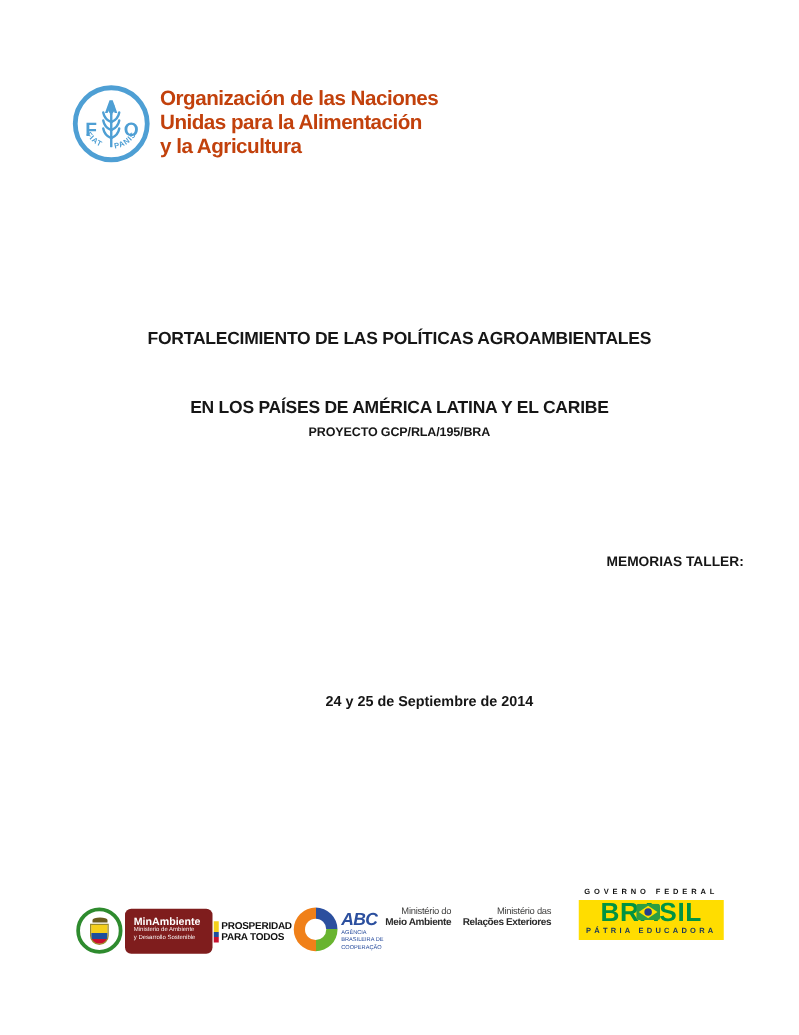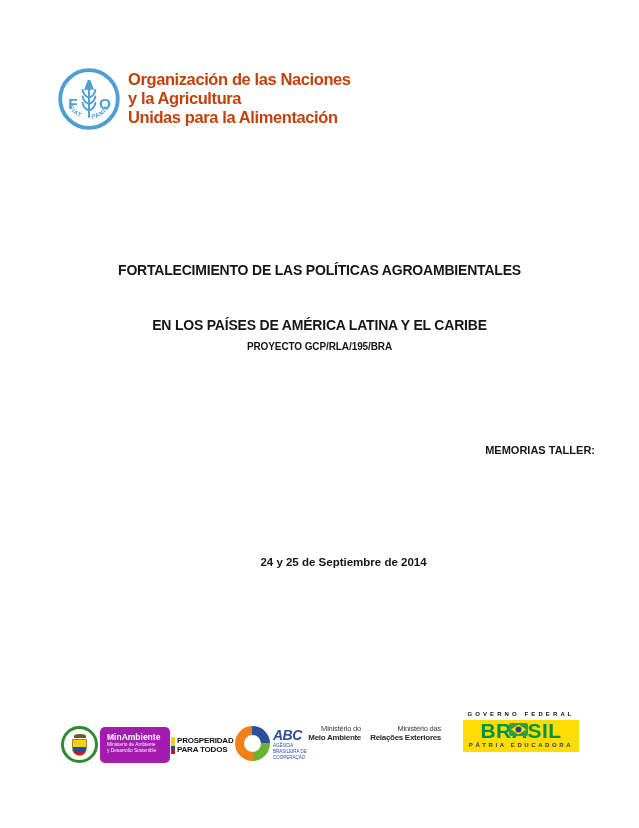--- a/index.html
+++ b/index.html
@@ -44,21 +44,21 @@
     background: #ffffff; display: flex; flex-direction: column; align-items: center; justify-content: center;
   }
   .col-condor { width: 12px; height: 4px; background: #6b5b1e; border-radius: 50% 50% 0 0; margin-bottom: 1px; }
   .col-shield { width: 15px; height: 17px; border-radius: 0 0 8px 8px; overflow: hidden;
     background: linear-gradient(to bottom, #F5CF1B 0 45%, #1F4E9C 45% 72%, #C8102E 72% 100%);
     border: 1px solid #9a8a2a; }
 
   
   .minamb-box {
     position: absolute; left: 100px; top: 22px; width: 70px; height: 36px;
-    background: #a21caf; border-radius: 5px; color: #ffffff;
+    background: #7f1d1d; border-radius: 5px; color: #ffffff;
     padding: 5px 0 0 7px; overflow: hidden;
   }
   .minamb-name { font-size: 8.5px; font-weight: bold; line-height: 10px; }
   .minamb-sub { font-size: 4.8px; line-height: 6px; opacity: 0.95; }
 
   
   .prosperidad { position: absolute; left: 171px; top: 32px; display: flex; align-items: center; }
   .col-flagbar { width: 4px; height: 17px; margin-right: 2px;
     background: linear-gradient(to bottom, #F5CF1B 0 50%, #1F4E9C 50% 75%, #C8102E 75% 100%); }
   .prosperidad-text { font-size: 8px; font-weight: 800; color: #111111; line-height: 8.5px; letter-spacing: -0.2px; white-space: nowrap; }
@@ -113,22 +113,22 @@
       </g>
       <defs>
           <path id="faoArc" d="M 16 57 A 36 36 0 0 0 84 57"></path>
         </defs>
       <text font-size="9.5" font-weight="bold" fill="#4E9FD4" letter-spacing="1" word-spacing="14">
         <textPath href="#faoArc" startOffset="50%" text-anchor="middle">FIAT PANIS</textPath>
       </text>
     </svg>
     <div class="fao-wordmark">
       <div>Organización de las Naciones</div>
+      <div>Unidas para la Alimentación</div>
       <div>y la Agricultura</div>
-      <div>Unidas para la Alimentación</div>
     </div>
   </div>
 
   <div class="title-block">
     <div class="title-line">FORTALECIMIENTO DE LAS POLÍTICAS AGROAMBIENTALES</div>
     <div class="title-line">EN LOS PAÍSES DE AMÉRICA LATINA Y EL CARIBE</div>
     <div class="project-line">PROYECTO GCP/RLA/195/BRA</div>
   </div>
 
   <div class="memorias">MEMORIAS TALLER:</div>

